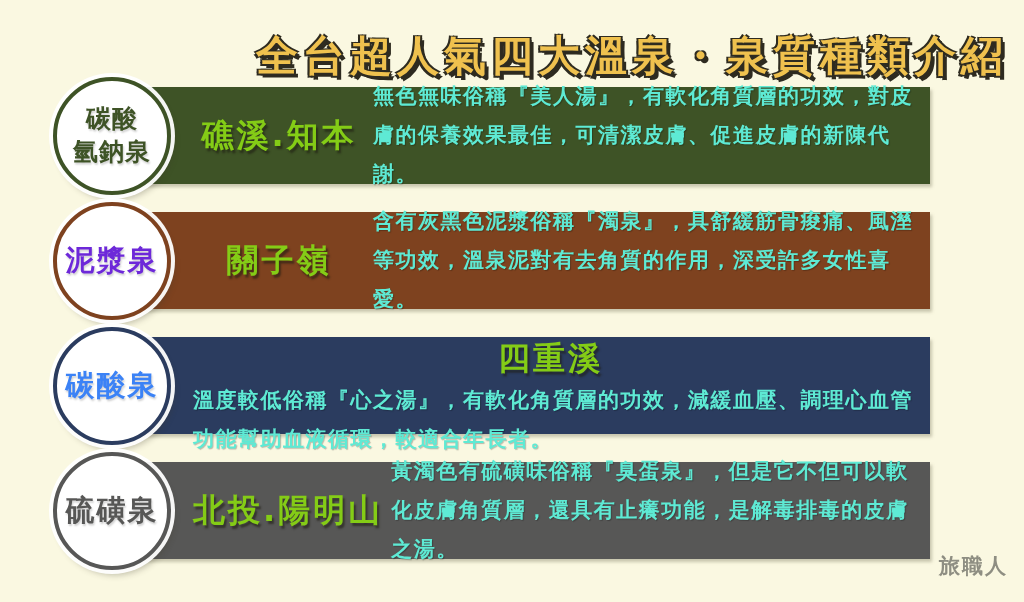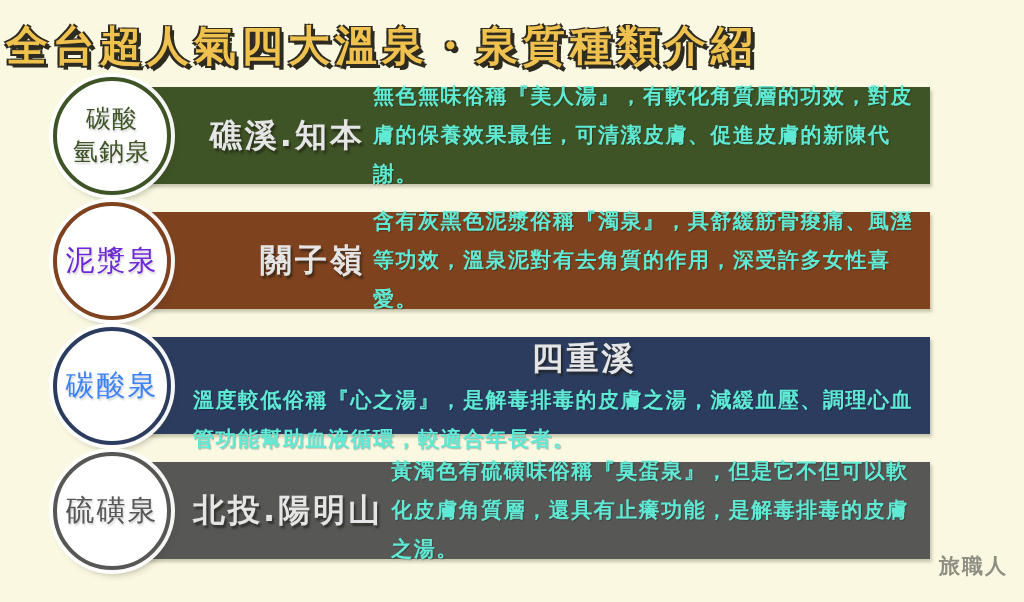--- a/index.html
+++ b/index.html
@@ -4,23 +4,23 @@
 <style>
   html,body{margin:0;padding:0;}
   .canvas{
     position:relative;
     width:1024px;height:602px;
     background:#faf8e1;
     overflow:hidden;
     font-family:"DejaVu Sans","Liberation Sans",sans-serif;
   }
   .title{
-    margin:6px;
+    margin:16px;
     padding-top:12px;
-    text-align:left;
+    text-align:right;
     font-size:42px;
     font-weight:bold;
     letter-spacing:5px;
     color:#efc14e;
     text-shadow:
       -2px -1px 0 #2e2b20,
        2px -1px 0 #2e2b20,
       -2px  2px 0 #2e2b20,
        2px  2px 0 #2e2b20,
        4px  4px 0 #2e2b20;
@@ -36,31 +36,31 @@
   }
   .badge{
     position:absolute;left:-52px;top:50%;
     transform:translateY(-50%);
     width:110px;height:110px;border-radius:50%;
     background:#ffffff;
     border:4px solid #444;
     box-shadow:0 0 0 4px rgba(255,255,255,.95), 3px 5px 6px rgba(60,55,40,.3);
     display:flex;flex-direction:column;align-items:center;justify-content:center;
     z-index:2;
-    font-weight:normal;font-size:29px;letter-spacing:2px;line-height:1.3;
+    font-weight:bold;font-size:29px;letter-spacing:2px;line-height:1.3;
     text-shadow:1px 2px 2px rgba(0,0,0,.18);
     text-align:center;
   }
   .row[data-row="0"] .badge{font-size:25px;letter-spacing:1px;}
   .badge .line{white-space:nowrap;}
   .loc{
     flex:0 0 auto;min-width:172px;margin-right:8px;
-    text-align:right;
+    text-align:center;
     font-size:32px;font-weight:bold;letter-spacing:3px;
-    color:#e5e5e5;
+    color:#84cc16;
     text-shadow:2px 3px 2px rgba(30,28,18,.6);
   }
   .desc{
     flex:1;
     color:#5eead4;
     font-size:21px;line-height:39px;letter-spacing:1.5px;
     font-weight:bold;
     text-shadow:1px 1px 1px rgba(0,0,0,.25);
   }
   .brand{
@@ -95,21 +95,21 @@
         <div class="desc">含有灰黑色泥漿俗稱『濁泉』，具舒緩筋骨痠痛、風溼等功效，溫泉泥對有去角質的作用，深受許多女性喜愛。</div>
       </div>
       <div class="badge" style="border-color: rgb(126, 66, 31); color: #6d28d9; align-items: center;">
         <span class="line">泥漿泉</span>
       </div>
     </section>
 
     <section class="row" data-row="2">
       <div class="bar" style="background: rgb(43, 60, 95); flex-direction: column;">
         <div class="loc">四重溪</div>
-        <div class="desc">溫度較低俗稱『心之湯』，是解毒排毒的皮膚之湯，減緩血壓、調理心血管功能幫助血液循環，較適合年長者。</div>
+        <div class="desc">溫度較低俗稱『心之湯』，有軟化角質層的功效，減緩血壓、調理心血管功能幫助血液循環，較適合年長者。</div>
       </div>
       <div class="badge" style="border-color: rgb(43, 60, 95); color: #3b82f6;">
         <span class="line">碳酸泉</span>
       </div>
     </section>
 
     <section class="row" data-row="3">
       <div class="bar" style="background: rgb(87, 87, 86);">
         <div class="loc">北投.陽明山</div>
         <div class="desc">黃濁色有硫磺味俗稱『臭蛋泉』，但是它不但可以軟化皮膚角質層，還具有止癢功能，是解毒排毒的皮膚之湯。</div>

